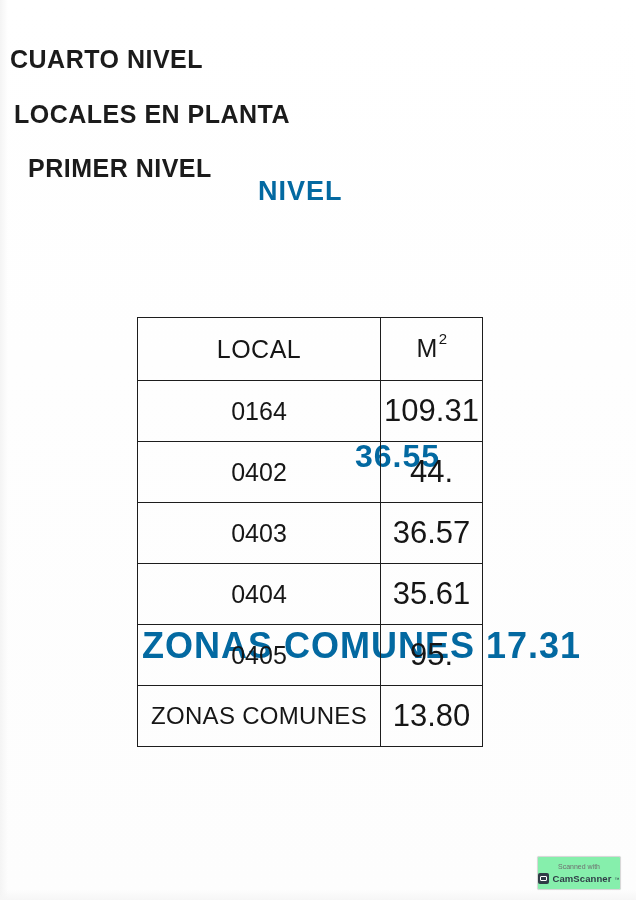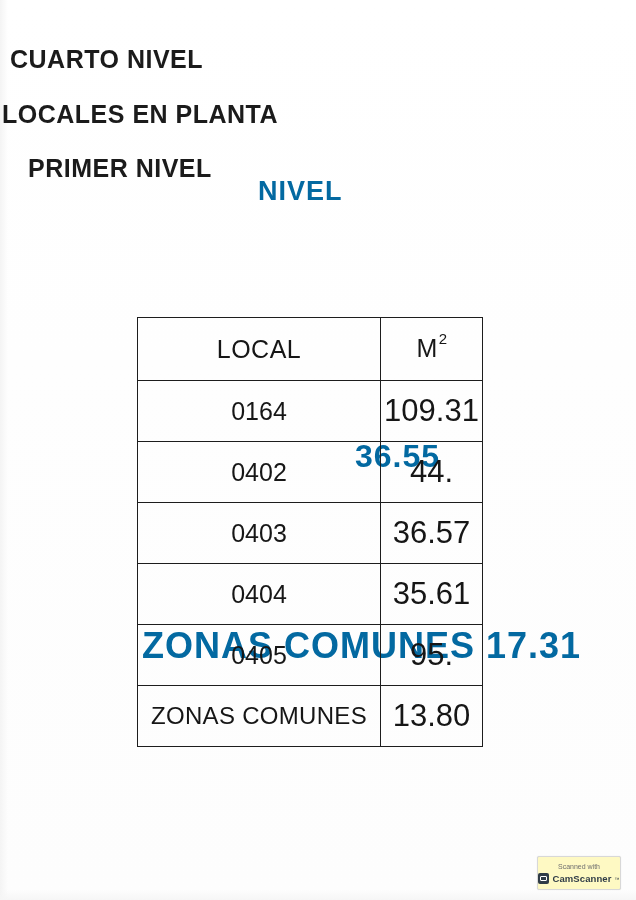--- a/index.html
+++ b/index.html
@@ -41,21 +41,21 @@
   }
   .heading-line {
     font-weight: bold;
     font-size: 25px;
     letter-spacing: 0.5px;
     color: #1b1b1b;
     margin: 0 0 22px 0;
     line-height: 1.3;
   }
   .heading-line.l1 { padding-left: 10px; }
-  .heading-line.l2 { padding-left: 2px; }
+  .heading-line.l2 { padding-left: 14px; }
   .heading-line.l3 { padding-left: 28px; }
 
   
   .ghost {
     position: absolute;
     color: #0369a1;
     font-weight: bold;
     letter-spacing: 1px;
     white-space: nowrap;
     pointer-events: none;
@@ -127,21 +127,21 @@
     font-size: 24px;
     letter-spacing: 0.3px;
   }
 
   .scanned-badge {
     position: absolute;
     left: 537px;
     top: 856px;
     width: 82px;
     height: 32px;
-    background: #fef9c3;
+    background: #86efac;
     border: 1px solid #d8d8d8;
     border-radius: 2px;
     display: flex;
     flex-direction: column;
     align-items: center;
     justify-content: center;
     box-shadow: 0 0 1px rgba(0,0,0,0.15);
   }
   .scanned-badge .line1 {
     font-size: 7px;

